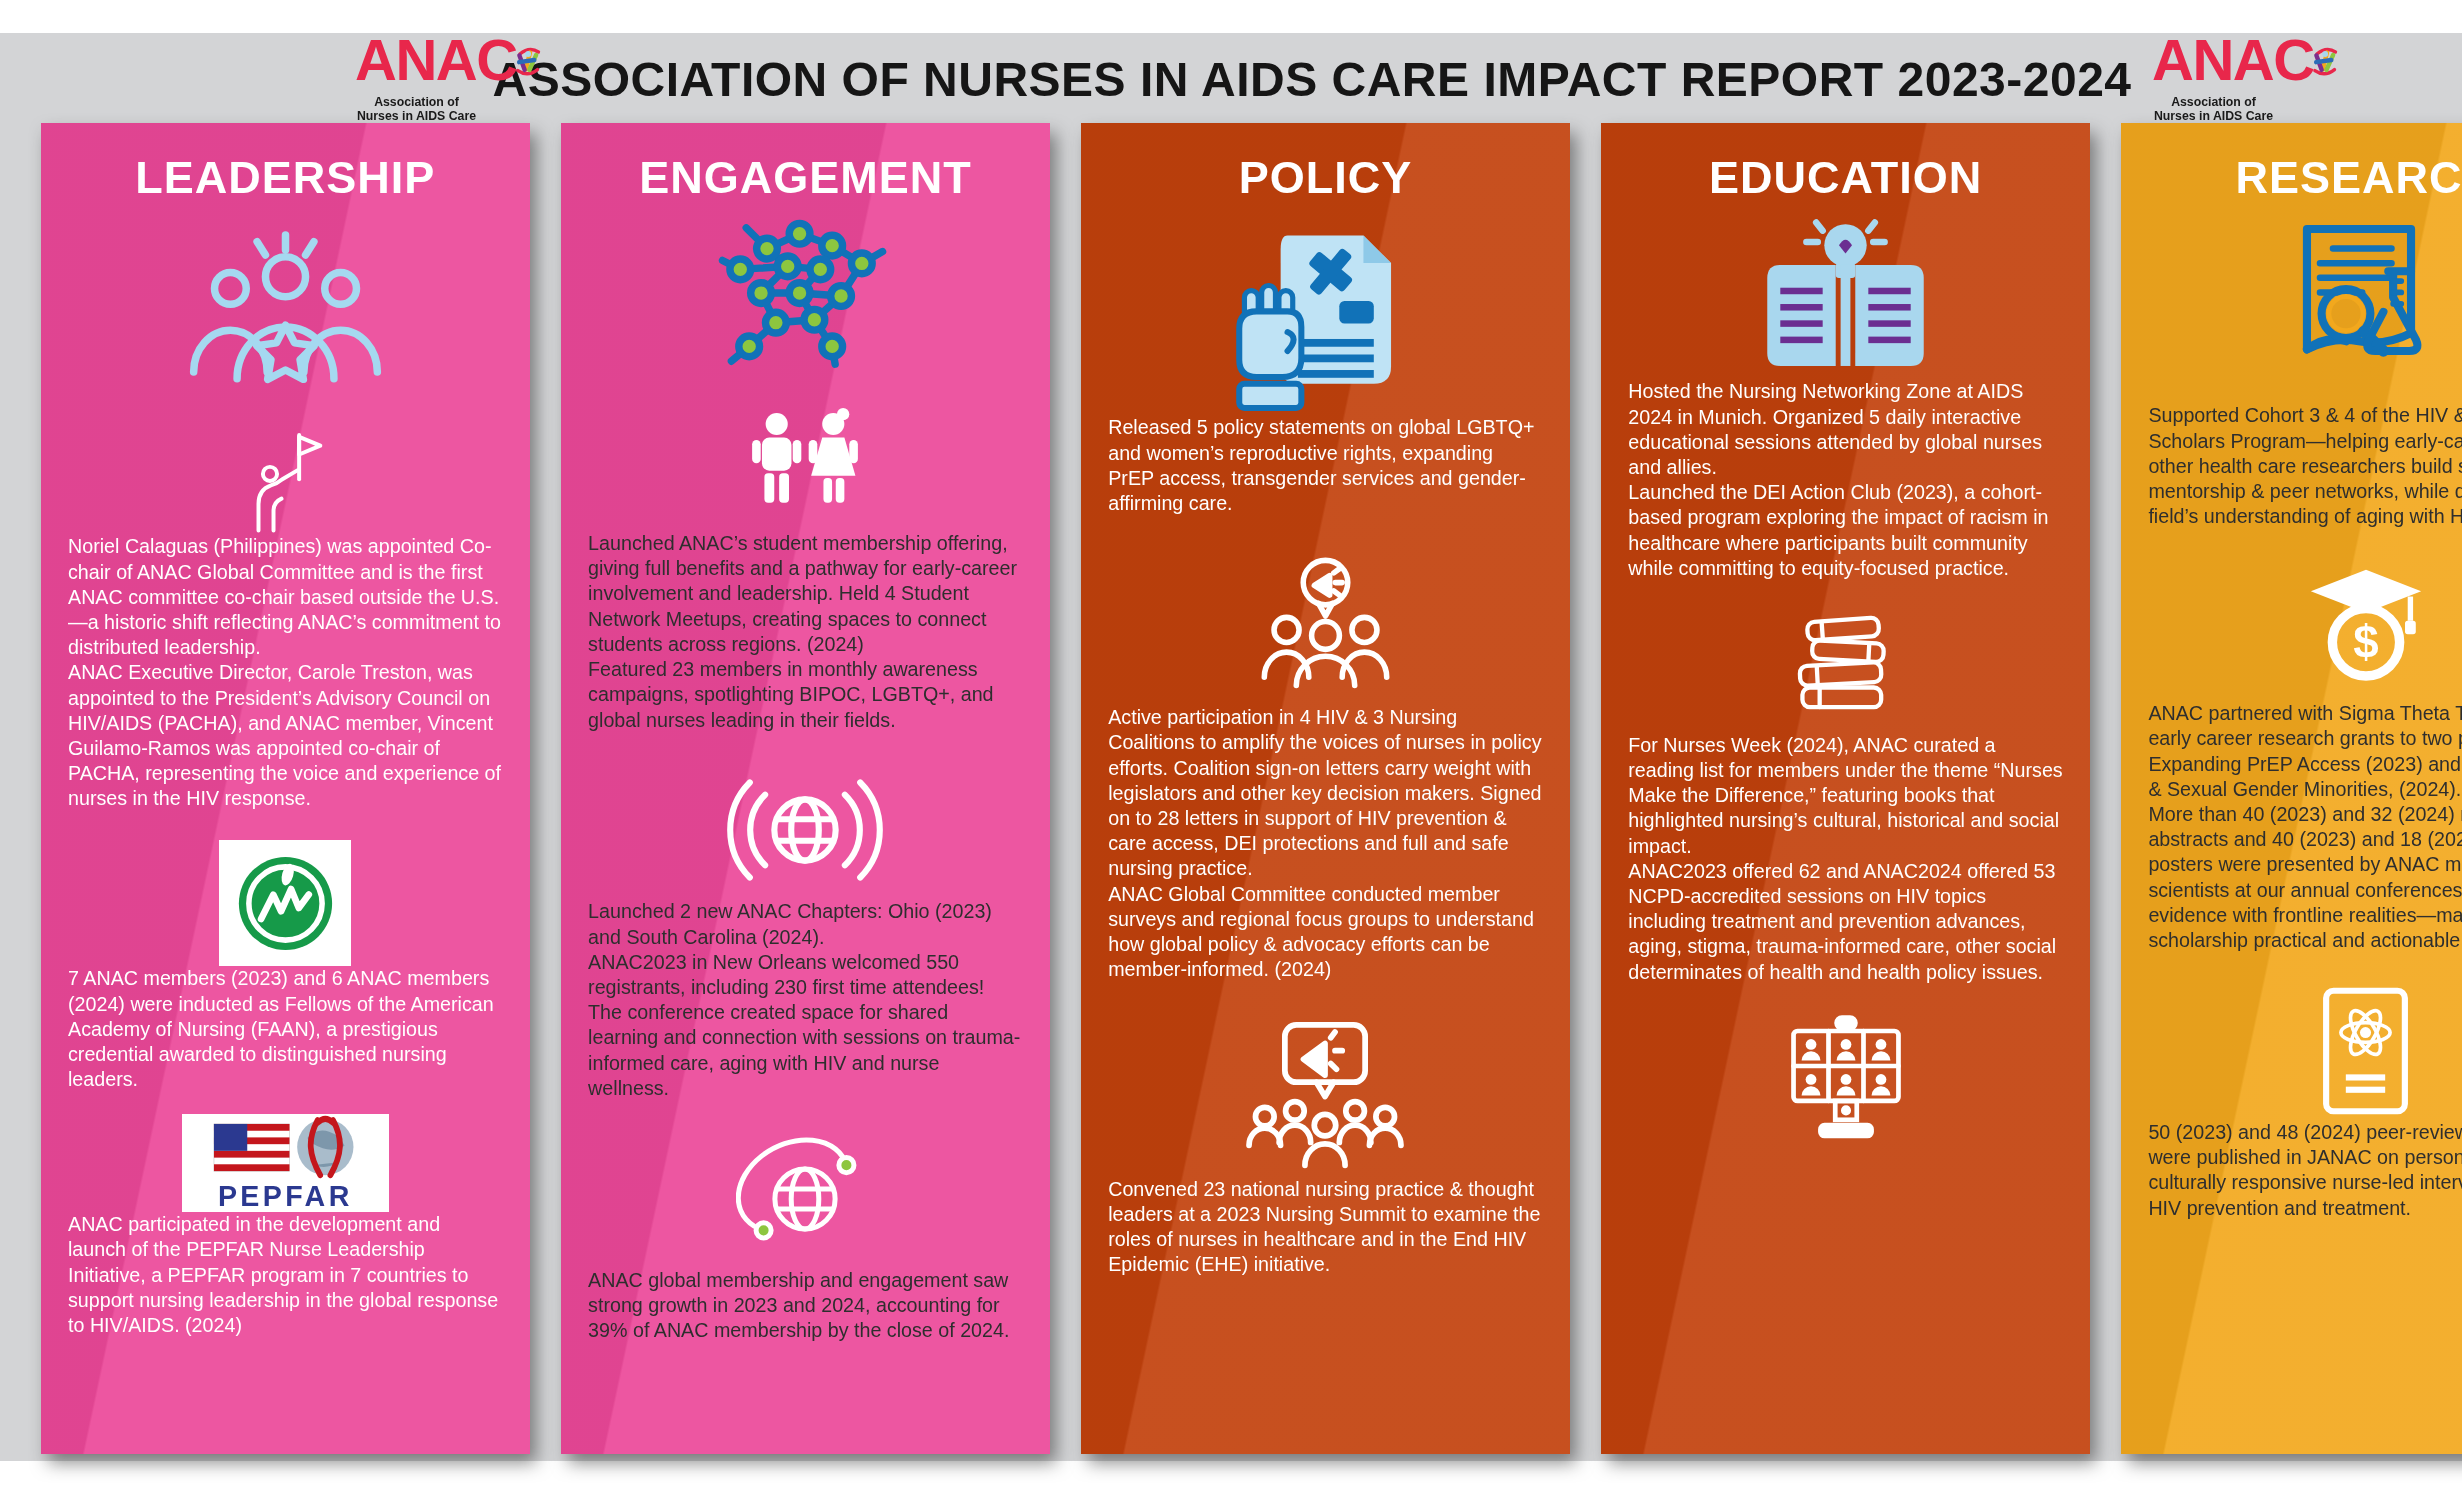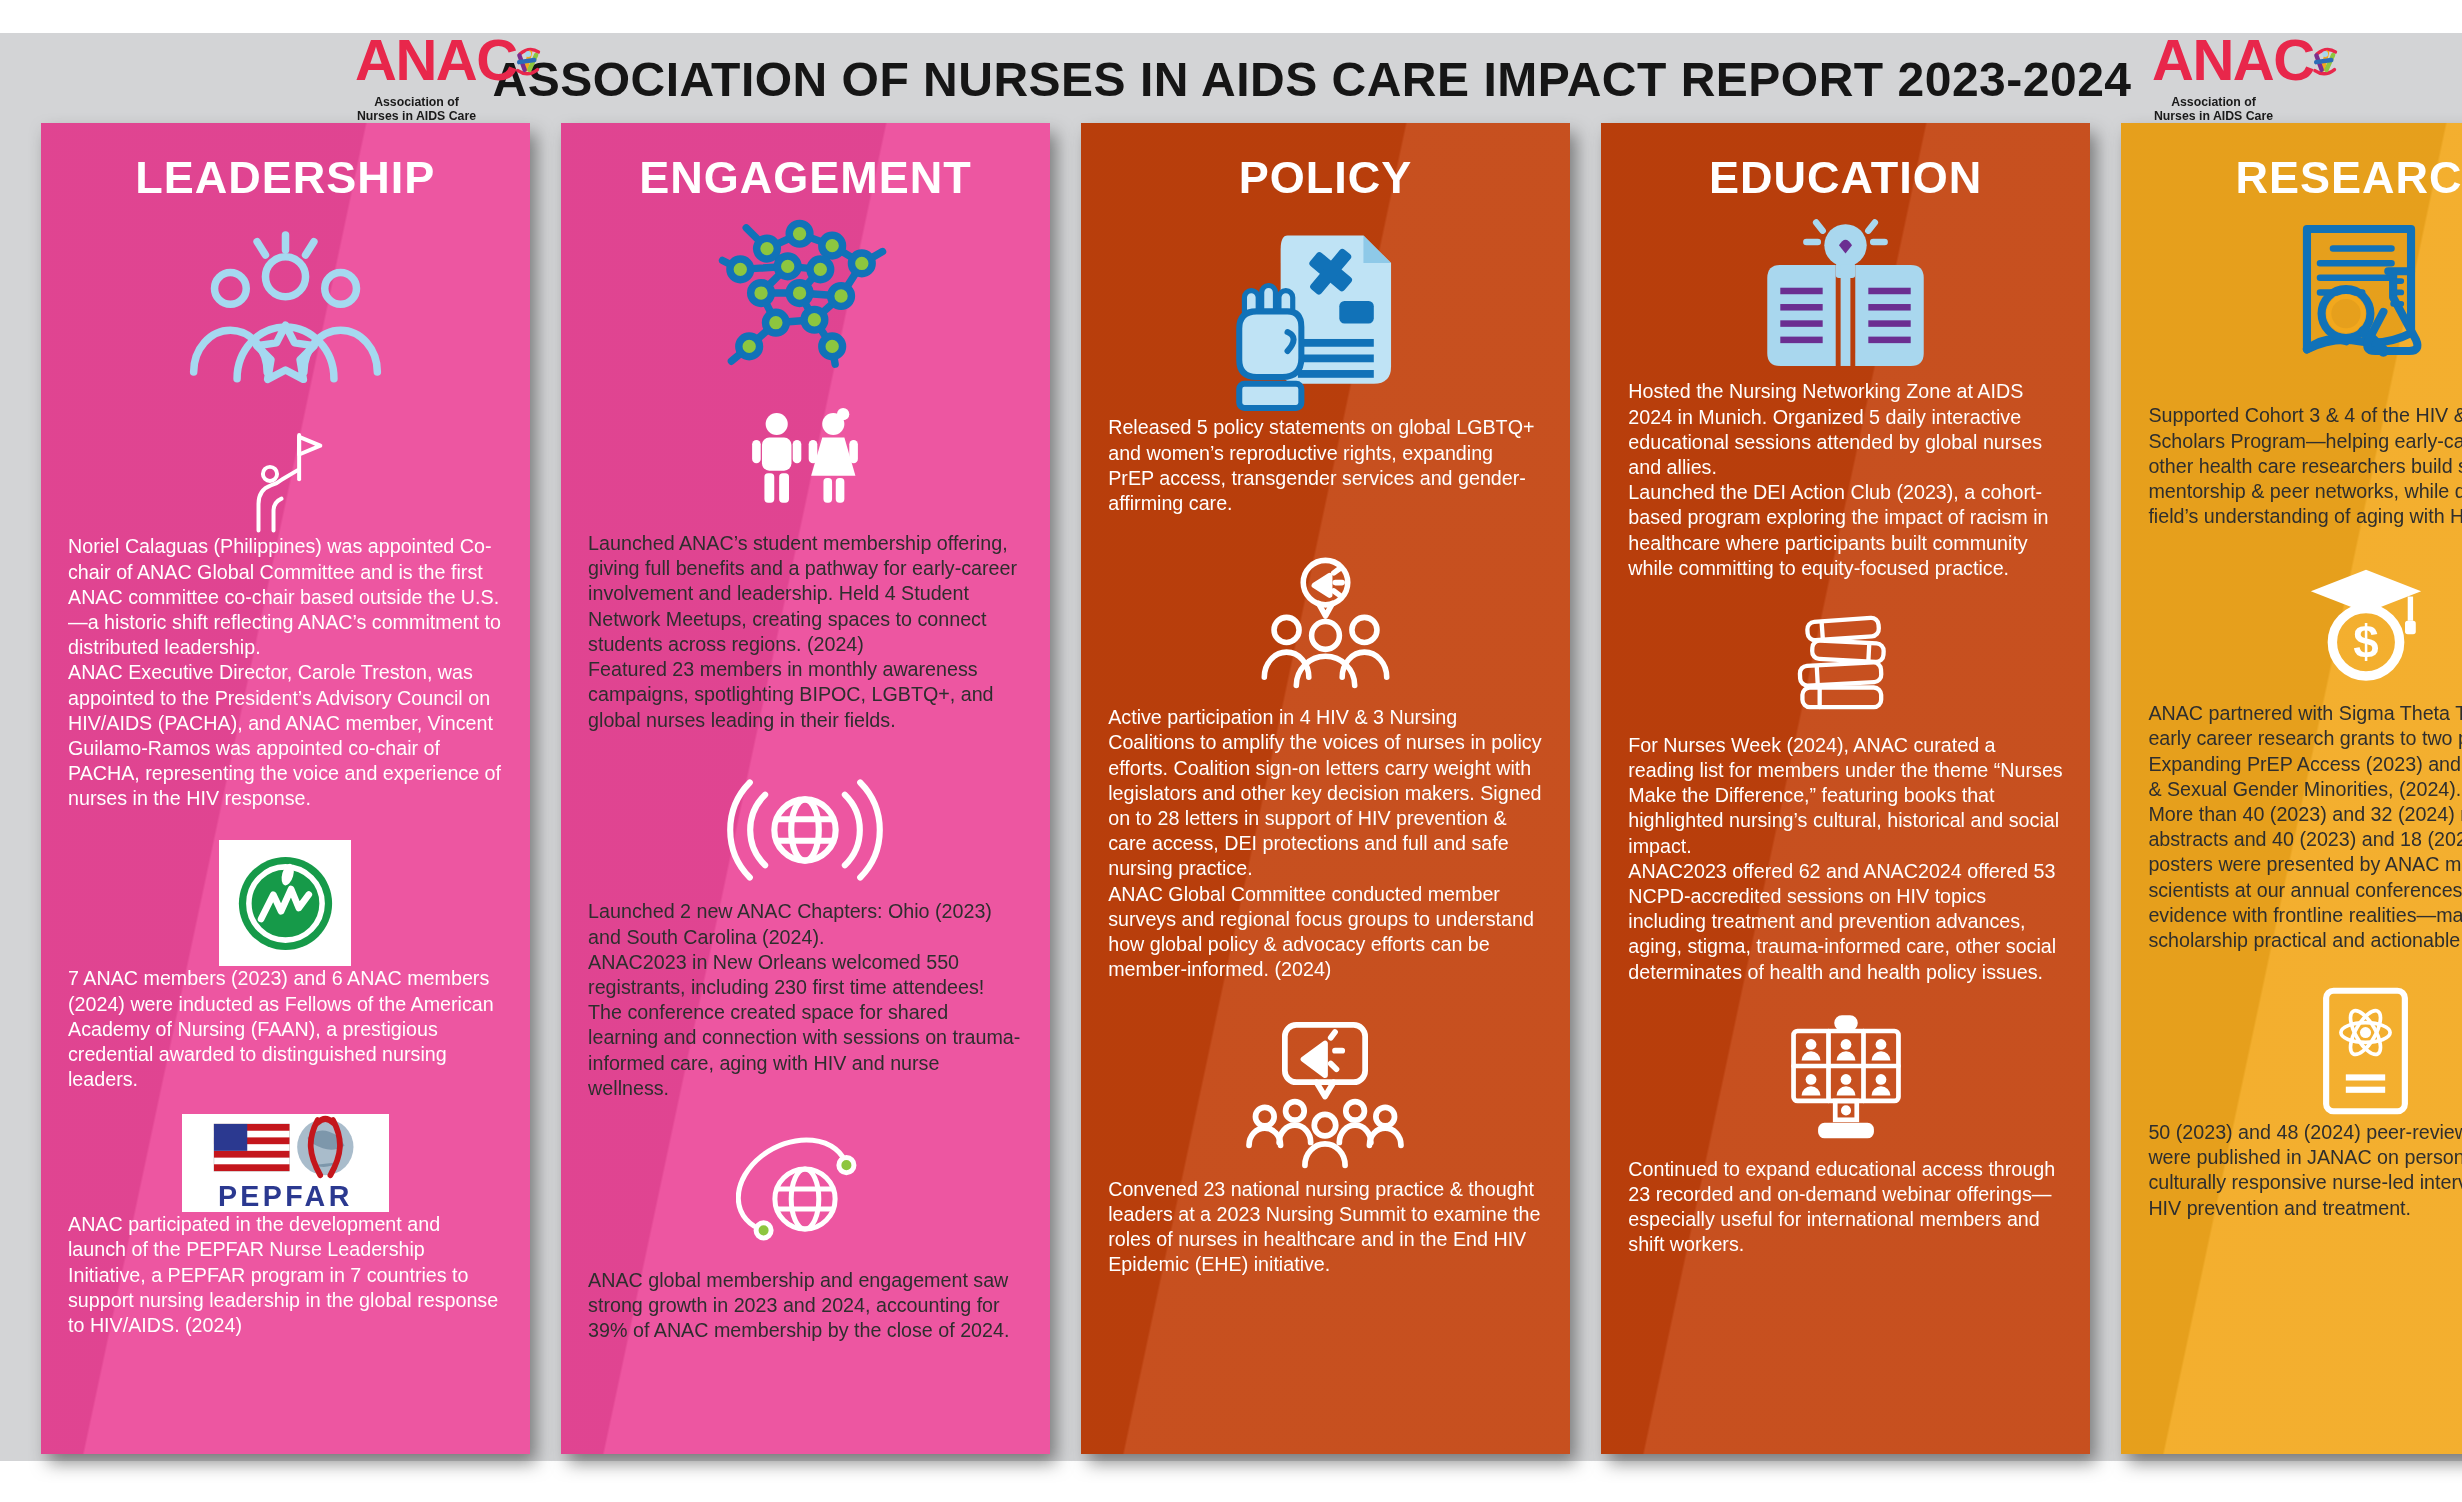--- a/index.html
+++ b/index.html
@@ -376,21 +376,20 @@
             <path d="M48 60 a7 7 0 0 1 14 0 Z"></path>
           <circle cx="81" cy="48" r="4"></circle>
             <path d="M74 60 a7 7 0 0 1 14 0 Z"></path>
         </g>
         <rect x="47" y="64" width="16" height="14"></rect>
         <circle cx="55" cy="71" r="2" fill="#ffffff"></circle>
         <rect x="36" y="82" width="38" height="8" rx="3" fill="#ffffff"></rect>
       </g>
     </svg>
 
-    <p class="mt-s">Continued to expand educational access through 23 recorded and on-demand webinar offerings—especially useful for international members and shift workers.</p>
   </div>
 
   <div class="col col-research">
     <h2>RESEARCH</h2>
 
     <svg class="icon mt-xs" width="197" height="187" viewBox="0 0 120 115">
       <g stroke="#1172b8" stroke-width="5" fill="none" stroke-linecap="round" stroke-linejoin="round">
         <path d="M24 8 H88 V72 q-16 8 -32 5 q-16 -3 -32 5 Z"></path>
         <path d="M24 82 q12 -9 24 -5"></path>
         <path d="M40 20 H76 M32 29 H76 M32 38 H76 M32 47 H58" stroke-width="4"></path>

